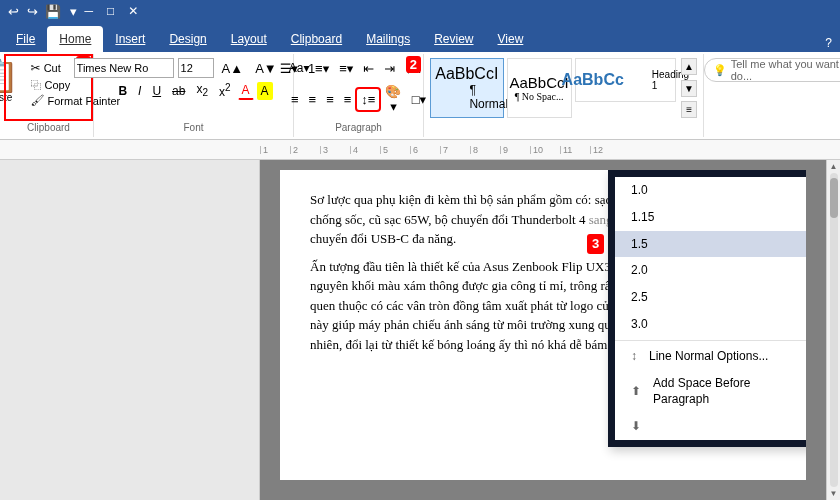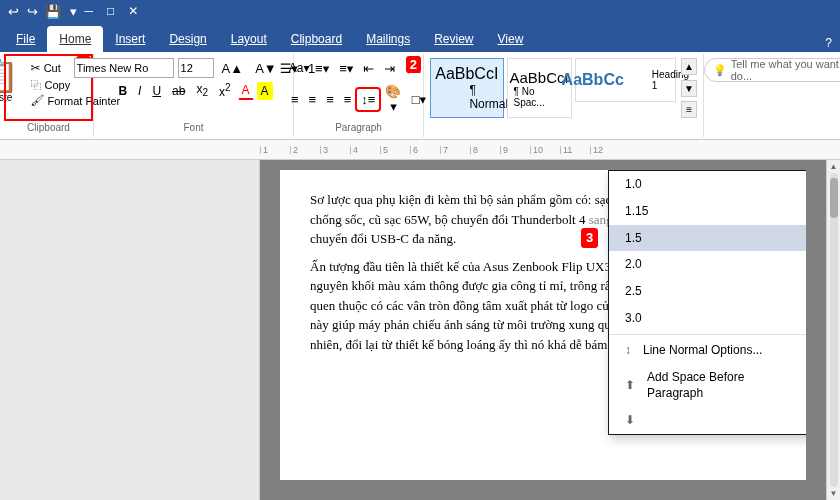--- a/index.html
+++ b/index.html
@@ -219,21 +219,21 @@
     .page-text {
       font-family: 'Times New Roman', serif;
       font-size: 13px;
       line-height: 1.5;
     }
 
     
     .dropdown-menu {
       position: absolute;
       background: white;
-      border: 1px solid #0f172a;
+      border: 7px solid #0f172a;
       box-shadow: 2px 4px 10px rgba(0,0,0,0.2);
       z-index: 100;
       width: 240px;
       right: 10px;
       top: 55px;
     }
     .dropdown-item {
       padding: 5px 16px;
       cursor: pointer;
       font-size: 12px;
@@ -379,21 +379,21 @@
     <div class="number-badge" style="top:2px; right:2px;">2</div>
   </div>
 
   <div class="ribbon-group styles-group" style="min-width:280px; flex-direction:row; flex-wrap:nowrap; align-items:flex-start; padding-top:4px;">
     <div style="display:flex; flex-direction:column; align-items:center; border:1px solid #ddd; padding:2px 6px; cursor:pointer; background:#ddeeff; border-color:#5b9bd5; height:60px; justify-content:center; min-width:65px;">
       <span style="font-size:16px;">AaBbCcI</span>
       <span style="font-size:12px;margin-left:44px;">¶ Normal</span>
     </div>
     <div style="display:flex; flex-direction:column; align-items:center; border:1px solid #ddd; padding:2px 6px; cursor:pointer; height:60px; justify-content:center; min-width:65px;">
       <span style="font-size:15px;">AaBbCcI</span>
-      <span style="font-size:10px;">¶ No Spac...</span>
+      <span style="font-size:10px;font-family:Liberation Serif, serif;">¶ No Spac...</span>
     </div>
     <div style="display:flex; align-items:center; border:1px solid #ddd; padding:2px 6px; cursor:pointer; height:44px; justify-content:center; min-width:65px;">
       <span style="font-size:16px; color:#2e74b5; font-weight:bold;">AaBbCc</span>
       <span style="font-size:10px;margin-left:28px;">Heading 1</span>
     </div>
     <div style="display:flex; flex-direction:column; justify-content:space-between; height:60px; margin-left:2px;">
       <button style="border:1px solid #ccc; background:#f0f0f0; cursor:pointer; font-size:10px; padding:2px;">▲</button>
       <button style="border:1px solid #ccc; background:#f0f0f0; cursor:pointer; font-size:10px; padding:2px;">▼</button>
       <button style="border:1px solid #ccc; background:#f0f0f0; cursor:pointer; font-size:10px; padding:2px;">≡</button>
     </div>

